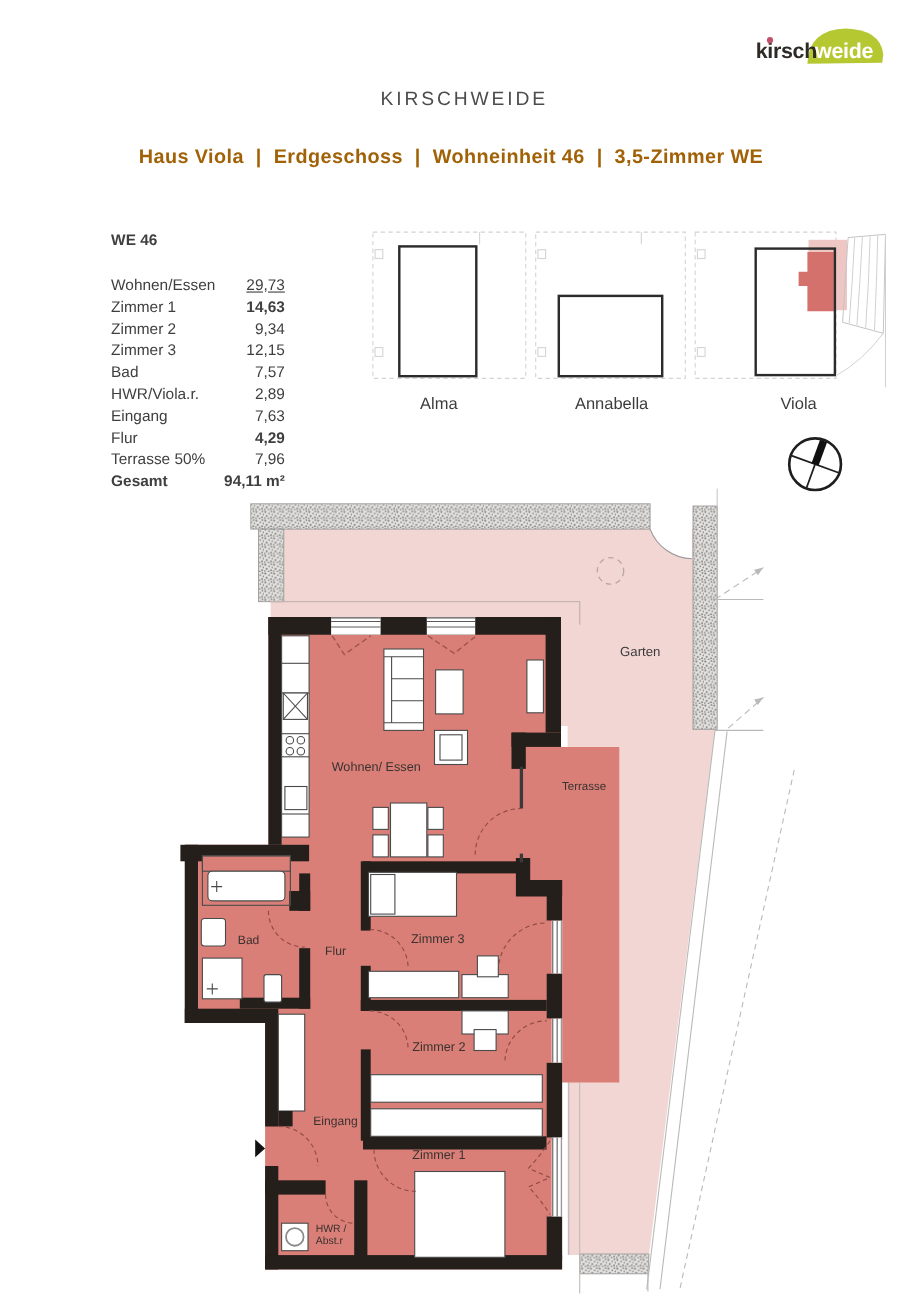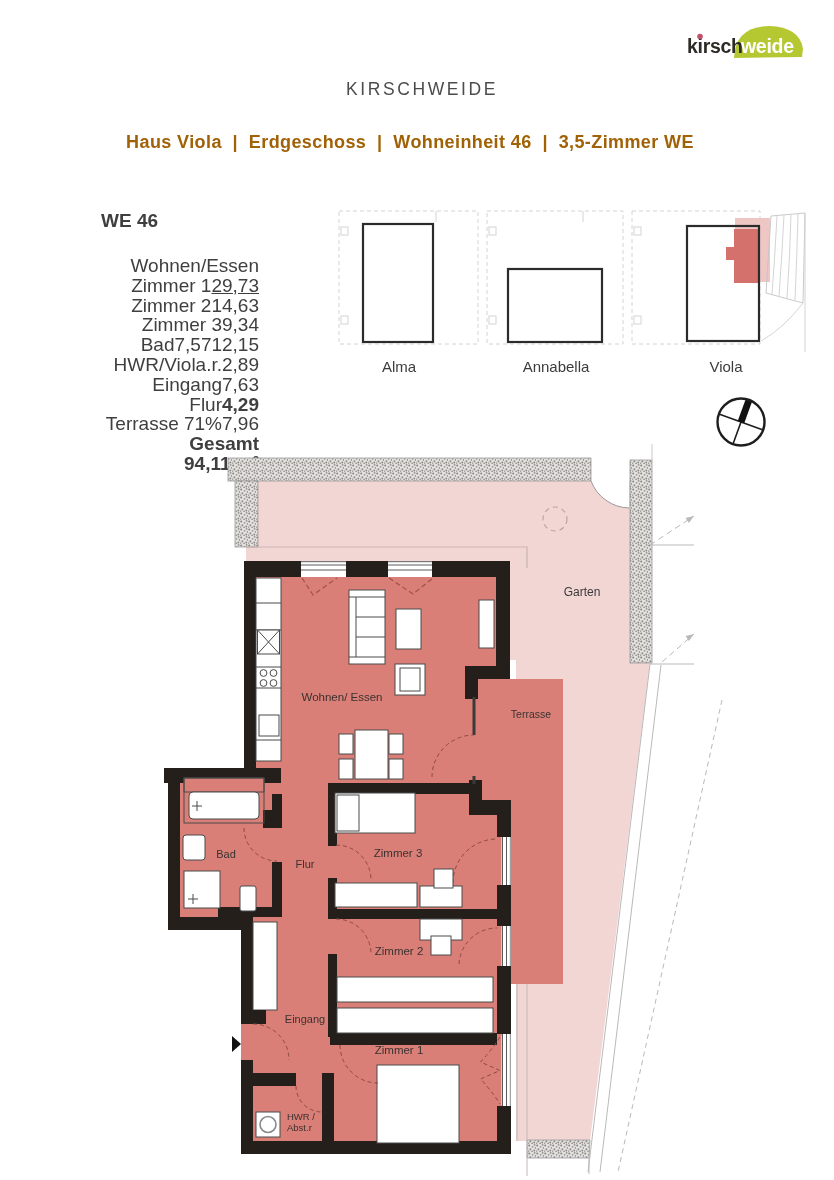--- a/index.html
+++ b/index.html
@@ -7,34 +7,34 @@
        font-family:"Liberation Sans", sans-serif;}
   .abs{position:absolute;}
 </style>
 </head>
 <body>
 
 <div class="abs" style="left:5px;top:79px;width:834px;text-align:center;font-size:17.5px;letter-spacing:2.6px;color:#4c4c4c;">KIRSCHWEIDE</div>
 
 <div class="abs" style="left:0;top:132px;width:820px;text-align:center;font-size:18px;font-weight:bold;color:#a16207;letter-spacing:0.4px;">Haus Viola&nbsp; | &nbsp;Erdgeschoss&nbsp; | &nbsp;Wohneinheit 46&nbsp; | &nbsp;3,5-Zimmer WE</div>
 
-<div class="abs" style="left:101px;top:210px;width:158px;font-size:19px;color:#3f3f3f;">
+<div class="abs" style="left:101px;top:210px;width:158px;font-size:14px;color:#3f3f3f;">
 
   <div style="font-weight:bold;margin-bottom:24px;">WE 46</div>
-  <div style="line-height:19.8px;text-align:right;">
+  <div style="line-height:19.8px;">
 
     <div><span>Wohnen/Essen</span><span style="float:right;text-decoration:underline;">29,73</span></div>
-    <div><span>Zimmer 1</span><span style="float:right;">14,63</span></div>
+    <div><span>Zimmer 1</span><span style="float:right;font-weight:bold;">14,63</span></div>
     <div><span>Zimmer 2</span><span style="float:right;">9,34</span></div>
     <div><span>Zimmer 3</span><span style="float:right;">12,15</span></div>
     <div><span>Bad</span><span style="float:right;">7,57</span></div>
     <div><span>HWR/Viola.r.</span><span style="float:right;">2,89</span></div>
     <div><span>Eingang</span><span style="float:right;">7,63</span></div>
     <div><span>Flur</span><span style="float:right;font-weight:bold;">4,29</span></div>
-    <div><span>Terrasse 71%</span><span style="float:right;">7,96</span></div>
+    <div><span>Terrasse 50%</span><span style="float:right;">7,96</span></div>
     <div style="font-weight:bold;"><span>Gesamt</span><span style="float:right;margin-left:35px;">94,11 m²</span></div>
   </div>
 </div>
 
 <svg class="abs" style="left:0;top:0;" width="834" height="1180" viewBox="0 0 834 1180">
   <defs>
     <pattern id="stip" width="8" height="8" patternUnits="userSpaceOnUse">
       <rect width="8" height="8" fill="#e3e2e0"></rect>
       <circle cx="1.2" cy="1.4" r="1.0" fill="#878580"></circle>
       <circle cx="4.6" cy="2.8" r="0.9" fill="#9b9894"></circle>

